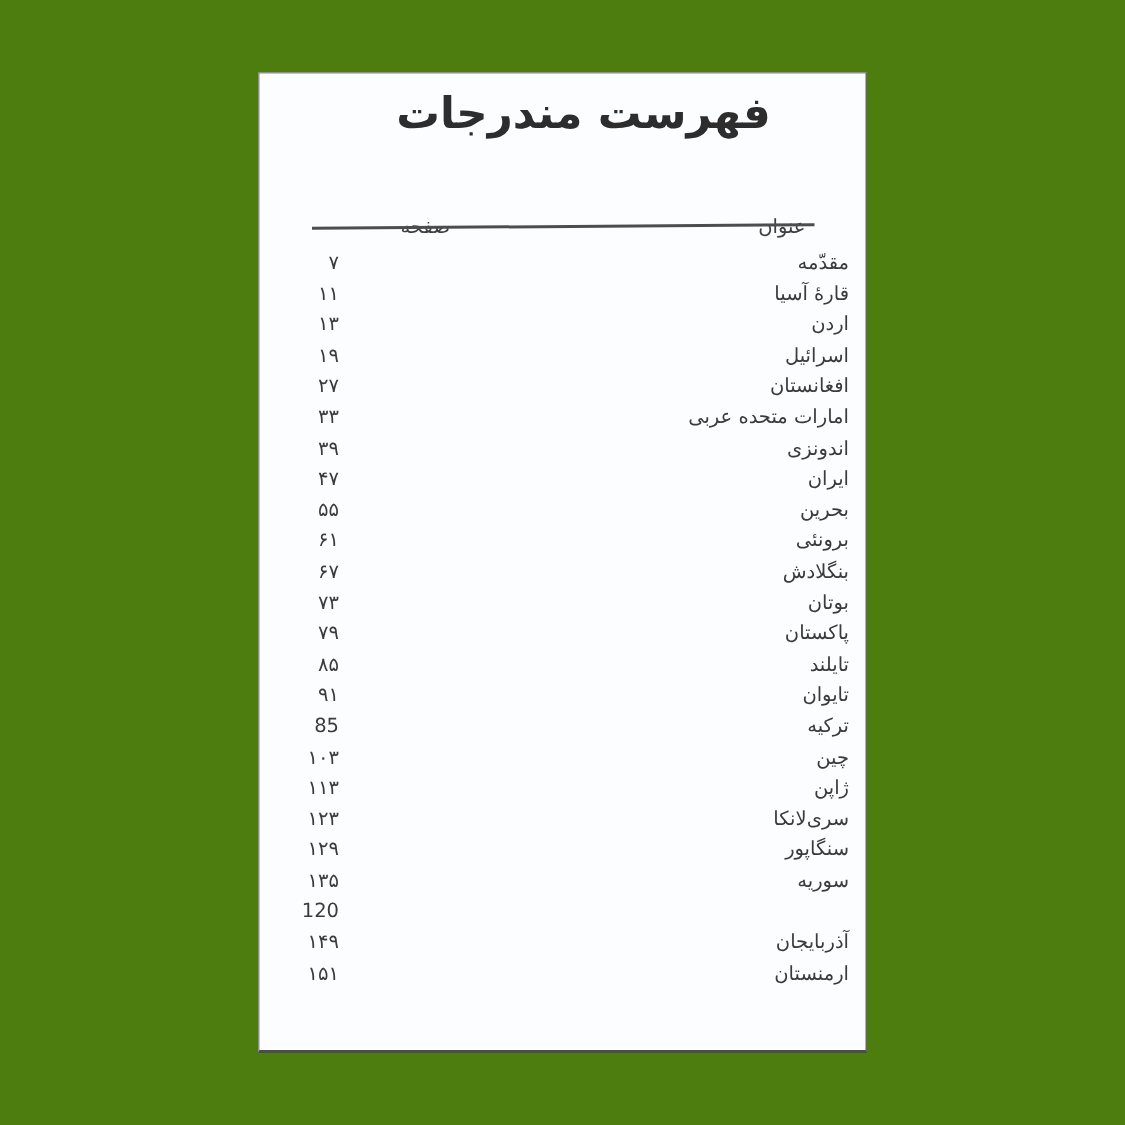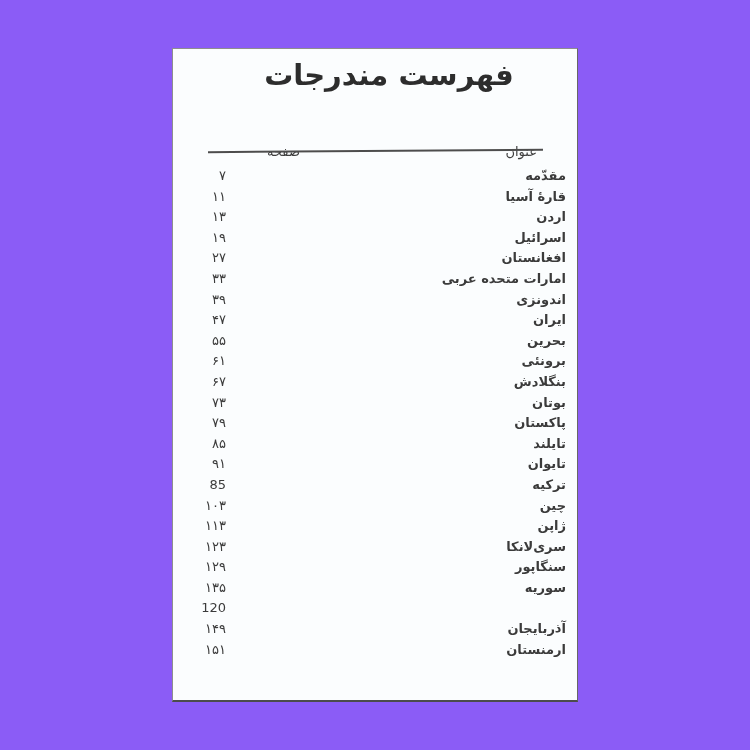--- a/index.html
+++ b/index.html
@@ -8,21 +8,21 @@
     width: 750px;
     height: 750px;
     background: #ffffff;
     font-family: "DejaVu Sans", sans-serif;
     overflow: hidden;
   }
   .canvas {
     position: relative;
     width: 750px;
     height: 750px;
-    background: #8b5cf6;
+    background: #4d7c0f;
   }
   .book-page {
     position: absolute;
     left: 172px;
     top: 48px;
     width: 406px;
     height: 654px;
     box-sizing: border-box;
     background: var(--paper, #fbfdfe);
     border: 1px solid var(--border, #8e8e8e);
@@ -73,21 +73,20 @@
     height: 20.6px;
   }
   .entry-title {
     position: absolute;
     right: 11px;
     top: 0;
     font-size: 13px;
     line-height: 20.6px;
     white-space: nowrap;
     color: #3b3b3b;
-    font-weight: bold;
   }
   .entry-page {
     position: absolute;
     left: 13px;
     width: 40px;
     top: 0;
     font-size: 13px;
     line-height: 20.6px;
     text-align: right;
     direction: ltr;

